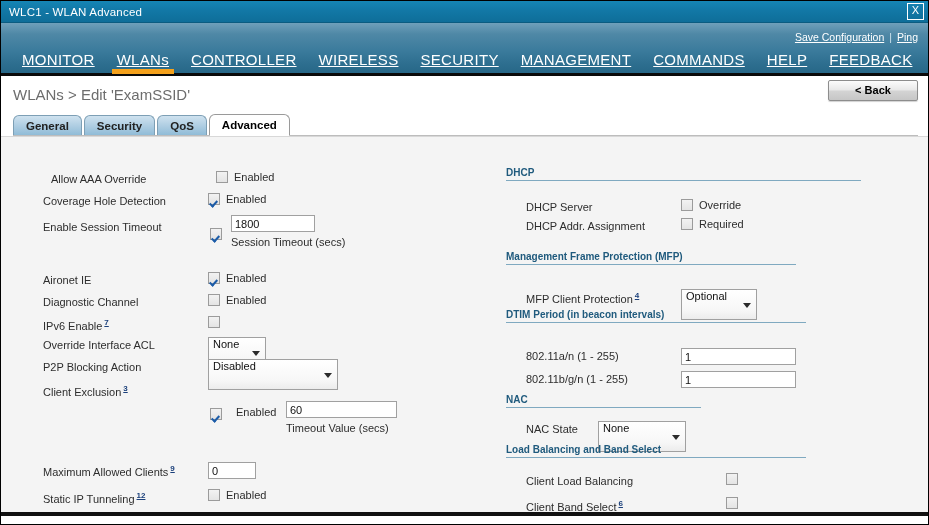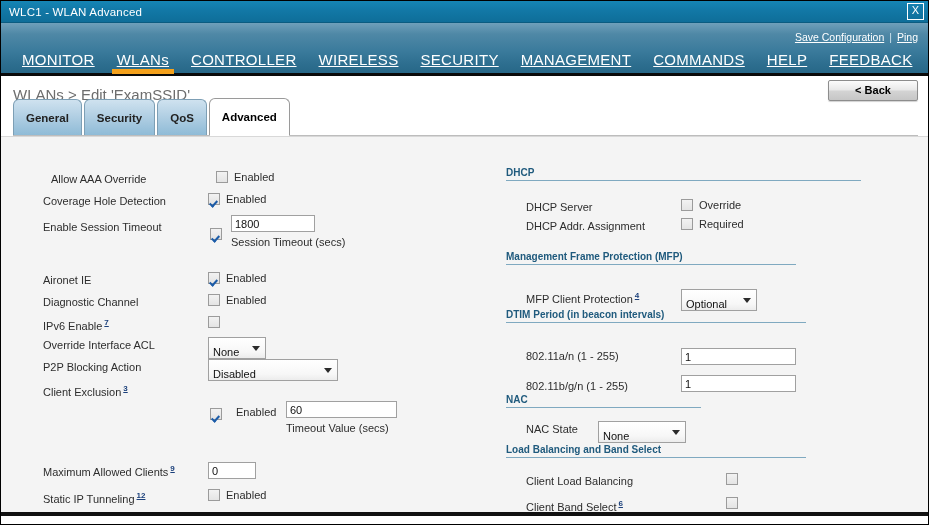--- a/index.html
+++ b/index.html
@@ -149,21 +149,21 @@
     height: 22px;
     padding-left: 12px;
     display: flex;
     align-items: flex-end;
     background: #ffffff;
     box-sizing: border-box;
   }
   .tab {
     height: 20px;
     line-height: 20px;
-    padding: 8px 12px;
+    padding: 0 12px;
     margin-right: 2px;
     font-size: 11.5px;
     font-weight: bold;
     color: #222222;
     background: linear-gradient(to bottom, #cfe2ef 0%, #aecde2 50%, #8dbad6 100%);
     border: 1px solid #7d9fb5;
     border-bottom: none;
     border-radius: 6px 6px 0 0;
     cursor: pointer;
     white-space: nowrap;
@@ -274,27 +274,27 @@
     box-sizing: border-box;
   }
   .hint {
     font-size: 11px;
     color: #2d2d2d;
     white-space: nowrap;
   }
 
   
   .sel {
-    height: 22px;
+    height: 31px;
     border: 1px solid #a0a0a0;
     background: linear-gradient(to bottom, #ffffff 0%, #f7f7f7 70%, #ececec 100%);
     font-size: 11px;
     color: #111111;
     display: inline-flex;
-    align-items: flex-end;
+    align-items: flex-start;
     padding: 0 4px;
     box-sizing: border-box;
     cursor: pointer;
     white-space: nowrap;
     position: relative;
   }
   .sel .caret {
     position: absolute;
     right: 5px;
     top: 50%;
@@ -500,21 +500,21 @@
       <div style="position:absolute; left:35px; top:172px; width:300px;">
         <div class="sect">DTIM Period (in beacon intervals)</div>
         <div class="sect-rule"></div>
       </div>
 
       <div class="row" style="position:absolute; left:55px; top:211px;">
         <div class="lbl" style="width:155px;">802.11a/n (1 - 255)</div>
         <input class="txt" style="width: 115px;" value="1">
       </div>
 
-      <div class="row" style="position:absolute; left:55px; top:234px;align-items:flex-end;">
+      <div class="row" style="position:absolute; left:55px; top:234px;">
         <div class="lbl" style="width:155px;">802.11b/g/n (1 - 255)</div>
         <input class="txt" style="width: 115px;" value="1">
       </div>
 
       <div style="position:absolute; left:35px; top:257px; width:195px;">
         <div class="sect">NAC</div>
         <div class="sect-rule"></div>
       </div>
 
       <div class="row" style="position:absolute; left:55px; top:284px;">

